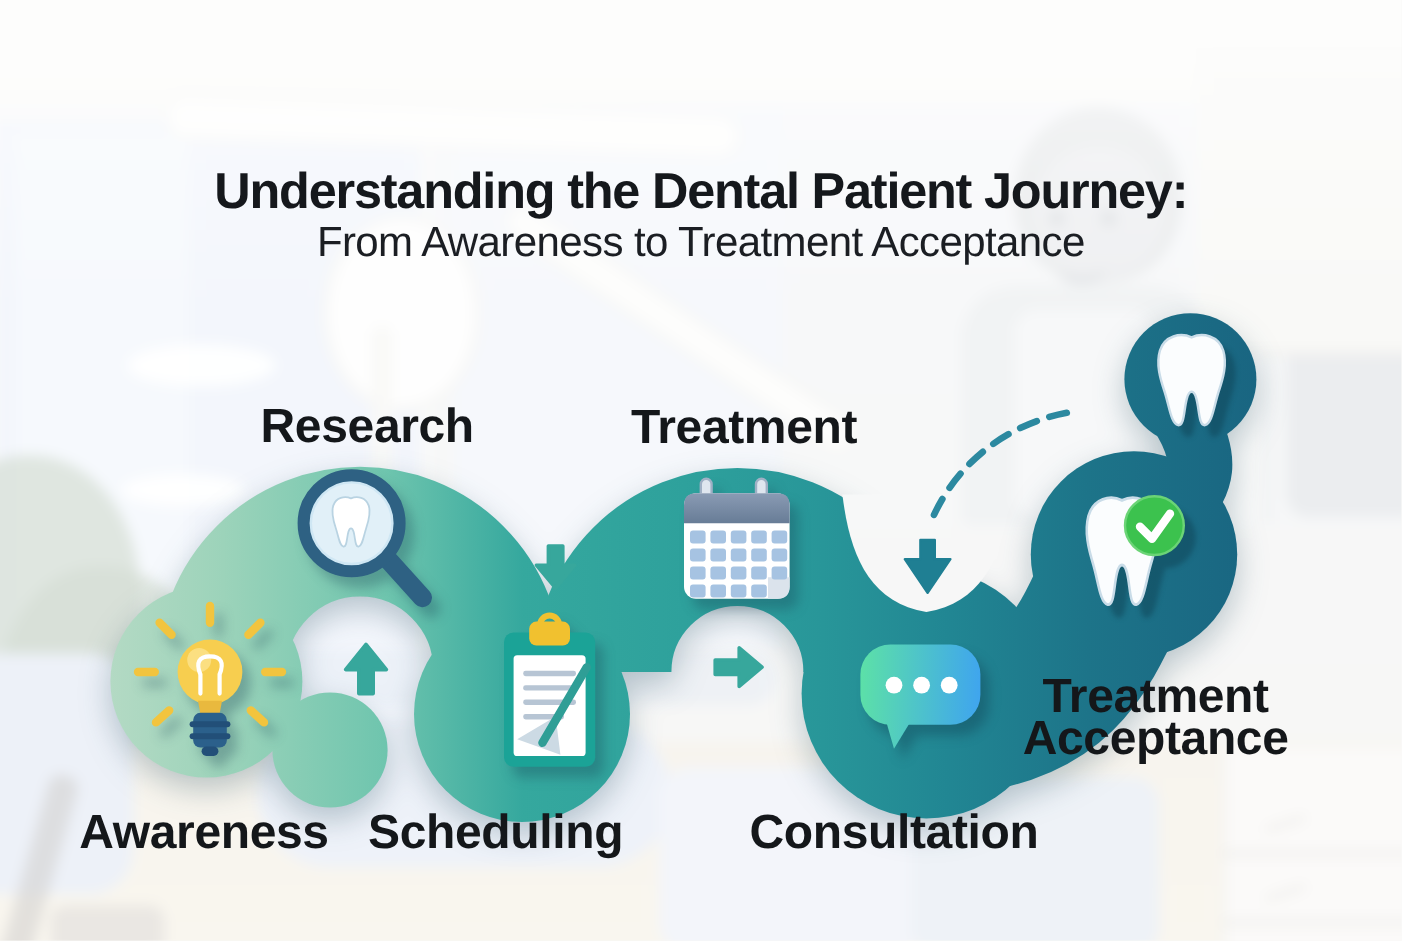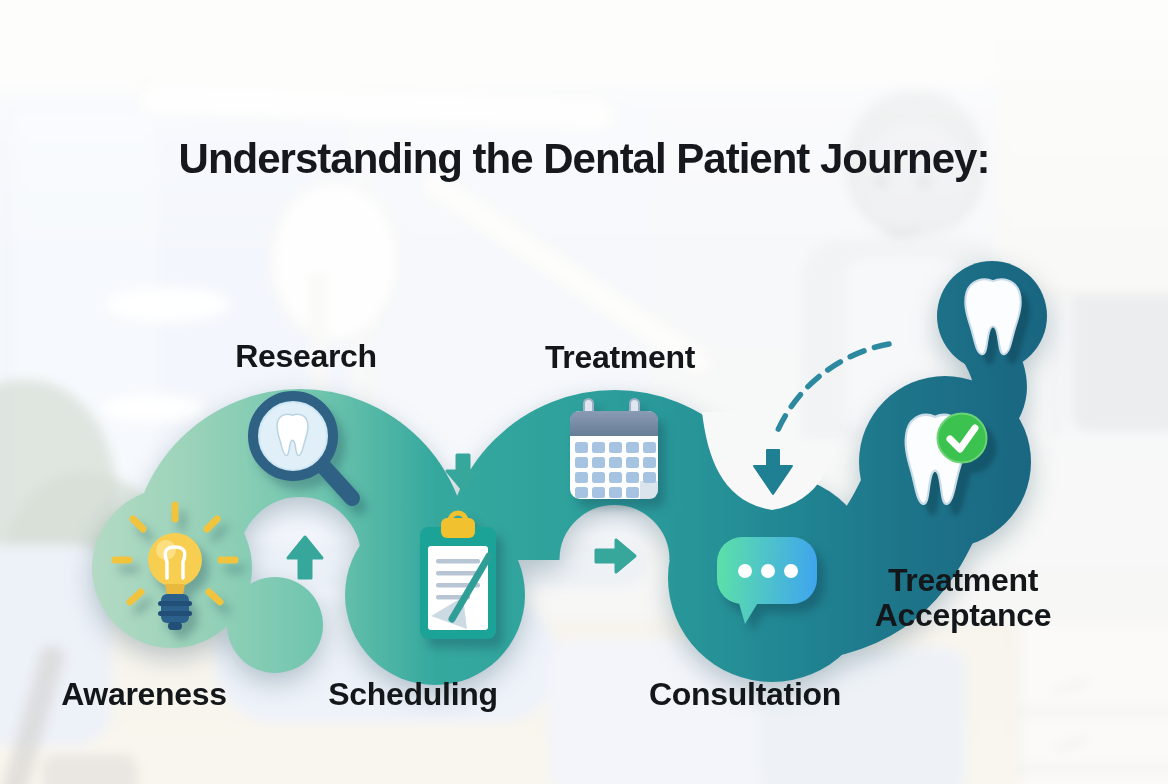--- a/index.html
+++ b/index.html
@@ -39,21 +39,21 @@
   .pole-base{left:58px;top:744px;width:92px;height:40px;background:#b5b2ae;border-radius:12px;opacity:.5;}
   .drawers{left:1005px;top:616px;width:163px;height:168px;background:#f6f5f2;border-left:4px solid #e8e6e1;}
   .drawline{background:#dcdad5;height:4px;border-radius:2px;}
   .wash{left:0;top:0;width:1168px;height:784px;background:rgba(255,255,255,.50);}
   .wash-top{left:0;top:0;width:1168px;height:270px;background:linear-gradient(180deg,rgba(255,255,255,.62),rgba(255,255,255,0));}
   
   #ribbon{position:absolute;left:0;top:0;}
   .title-wrap{position:absolute;left:0;top:136px;width:1168px;text-align:center;color:#15181c;}
   .t1{font-size:42px;font-weight:800;letter-spacing:-1px;line-height:46px;}
   .t2{font-size:35px;font-weight:400;letter-spacing:-0.5px;line-height:40px;color:#1b1e23;}
-  .label{position:absolute;transform:translate(-50%,-50%);font-size:32px;font-weight:600;
+  .label{position:absolute;transform:translate(-50%,-50%);font-size:40px;font-weight:600;
          color:#14171a;white-space:nowrap;letter-spacing:-0.3px;}
   .label.two{text-align:center;line-height:35px;}
 </style>
 </head>
 <body>
 
 <div id="canvas">
 
   <div id="bg">
     <div class="abs ceiling"></div>
@@ -236,23 +236,24 @@
       <path d="M 950 439 L 960 449 L 975 428" fill="none" stroke="#ffffff" stroke-width="7" stroke-linecap="round" stroke-linejoin="round"></path>
     </g>
 
     <g style="filter:drop-shadow(8px 9px 2px rgba(13,62,79,.45));">
       <use href="#tooth" transform="translate(960,277) scale(0.66,0.69)" fill="#fbfdfe" stroke="#c9dce8" stroke-width="3"></use>
     </g>
   </svg>
 
   <div class="title-wrap">
     <div class="t1">Understanding the Dental Patient Journey:</div>
+    <div class="t2">From Awareness to Treatment Acceptance</div>
   </div>
 
-  <div class="label" style="left:144px;top:694px;">Awareness</div>
+  <div class="label" style="left:170px;top:694px;">Awareness</div>
   <div class="label" style="left:306px;top:356px;">Research</div>
   <div class="label" style="left:413px;top:694px;">Scheduling</div>
   <div class="label" style="left:620px;top:357px;">Treatment</div>
   <div class="label two" style="left:963px;top:598px;">
     <div>Treatment</div>
     <div>Acceptance</div>
   </div>
   <div class="label" style="left:745px;top:694px;">Consultation</div>
 
 </div>

